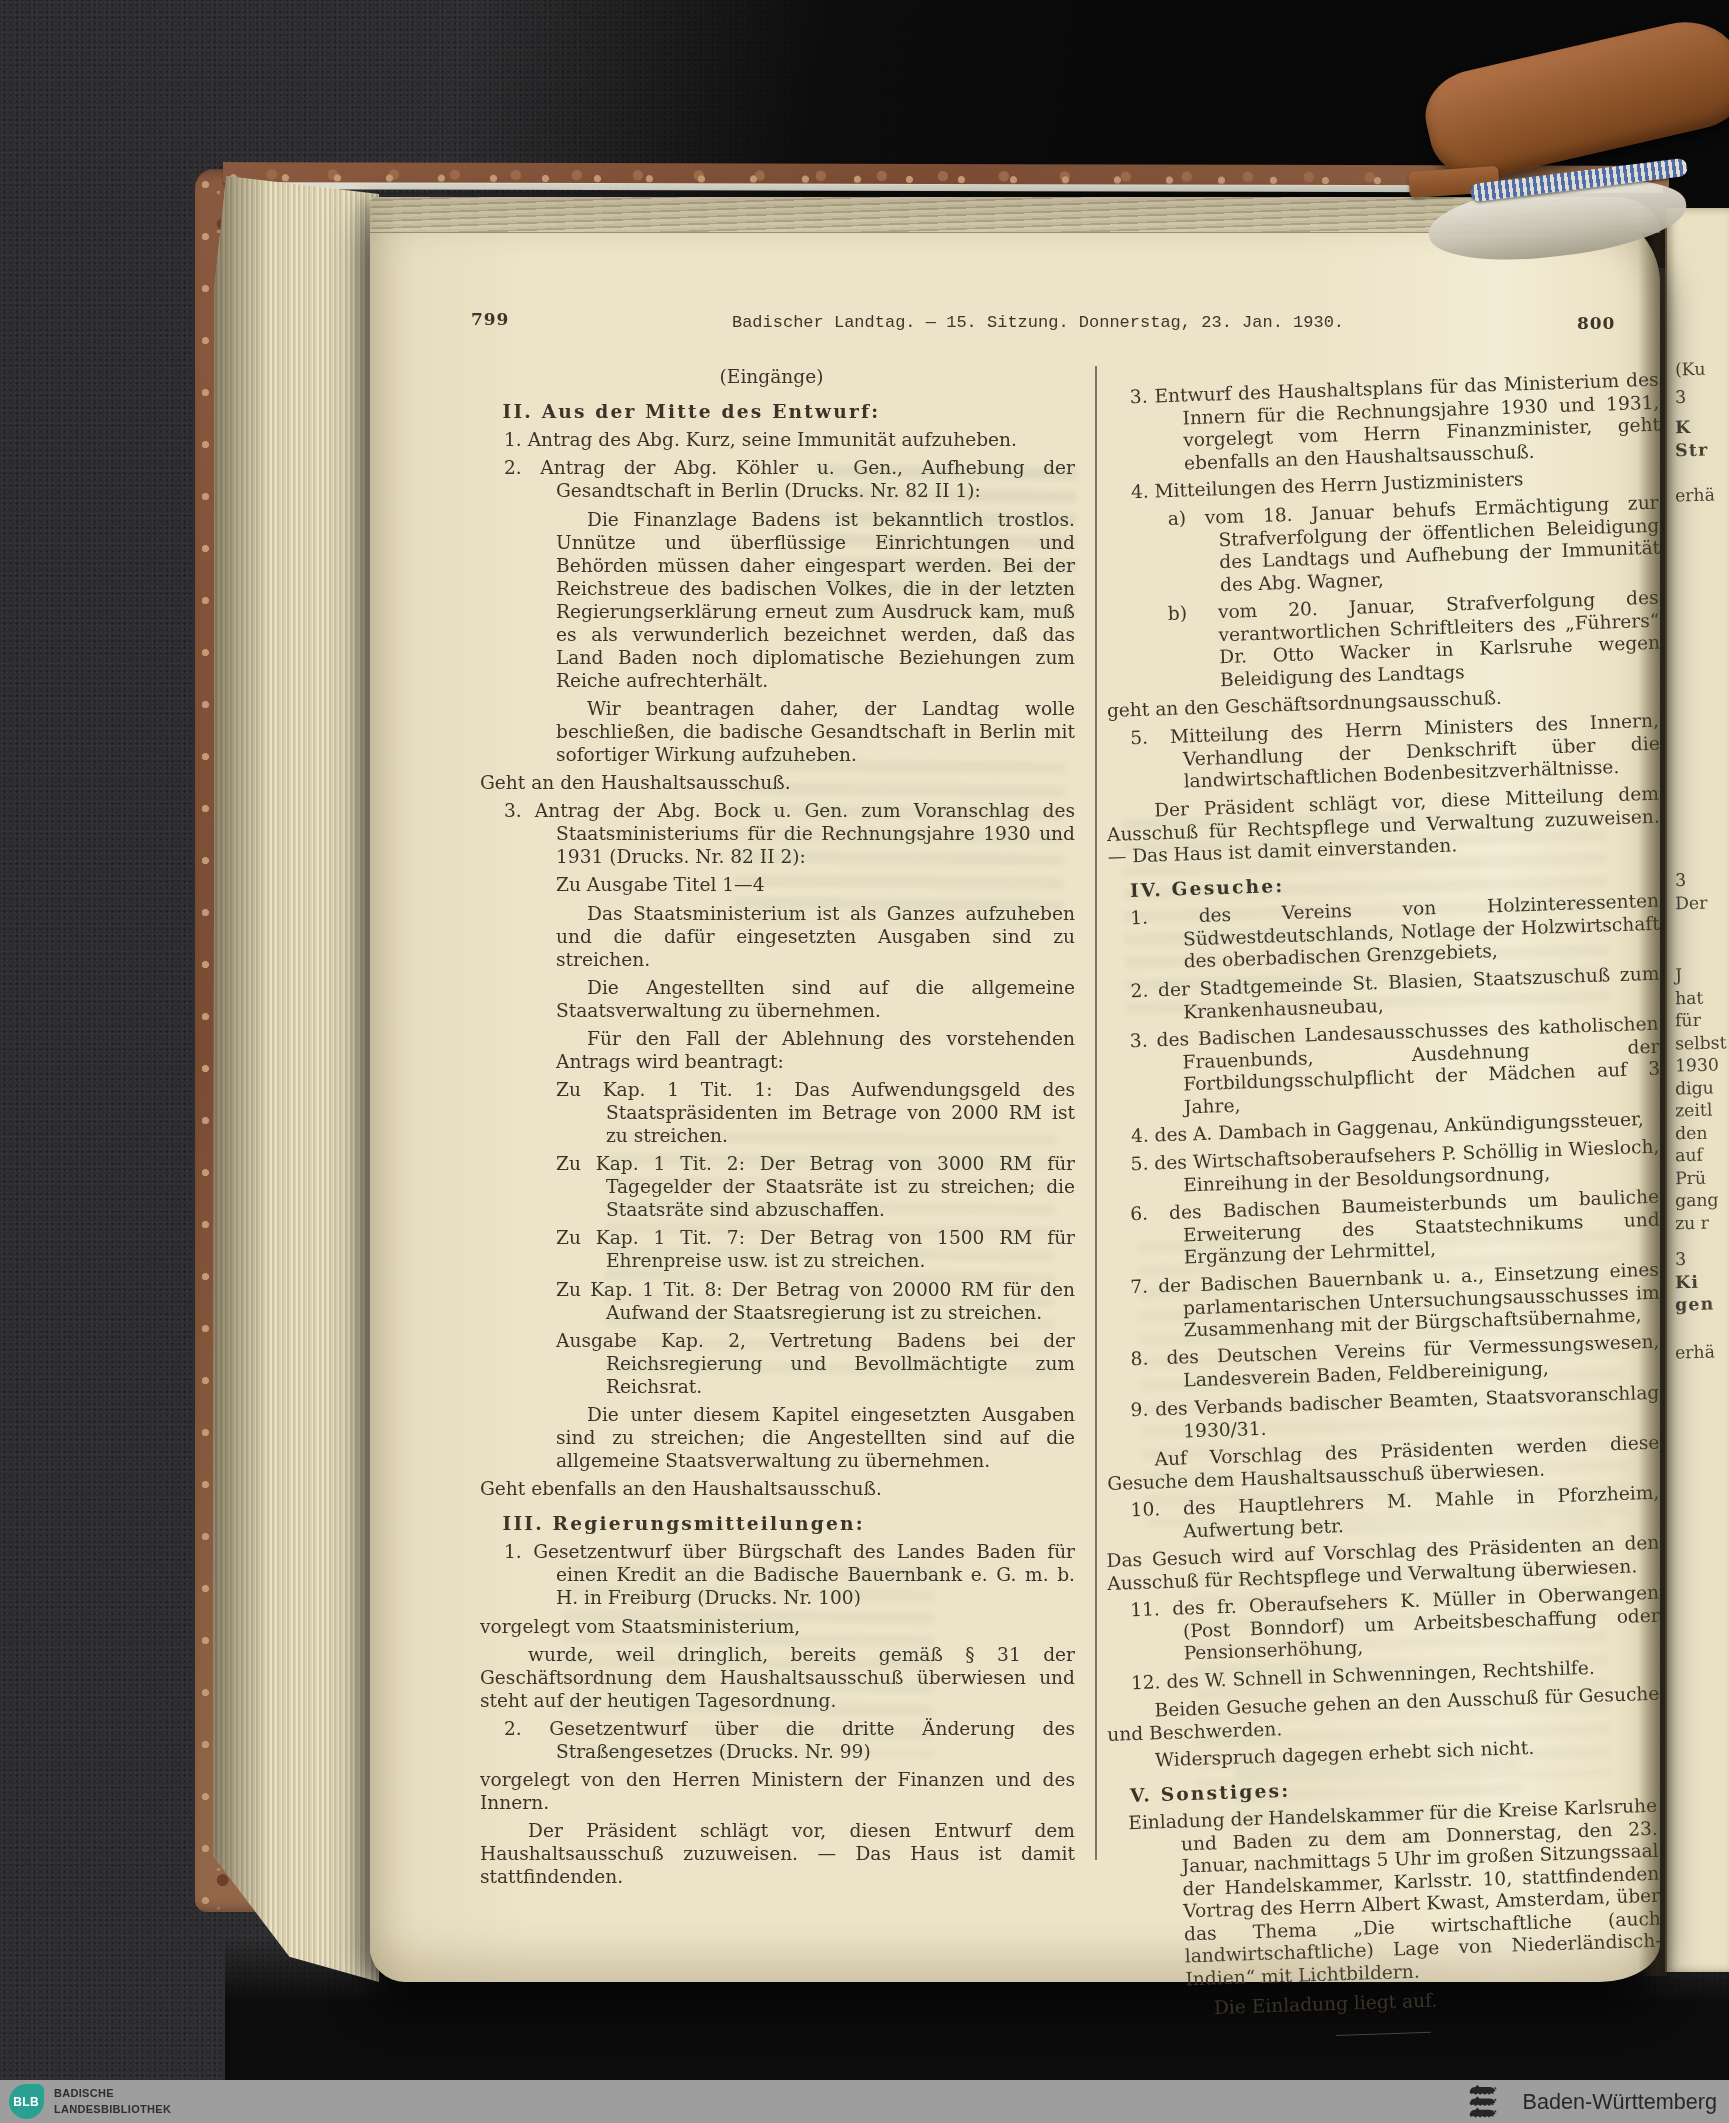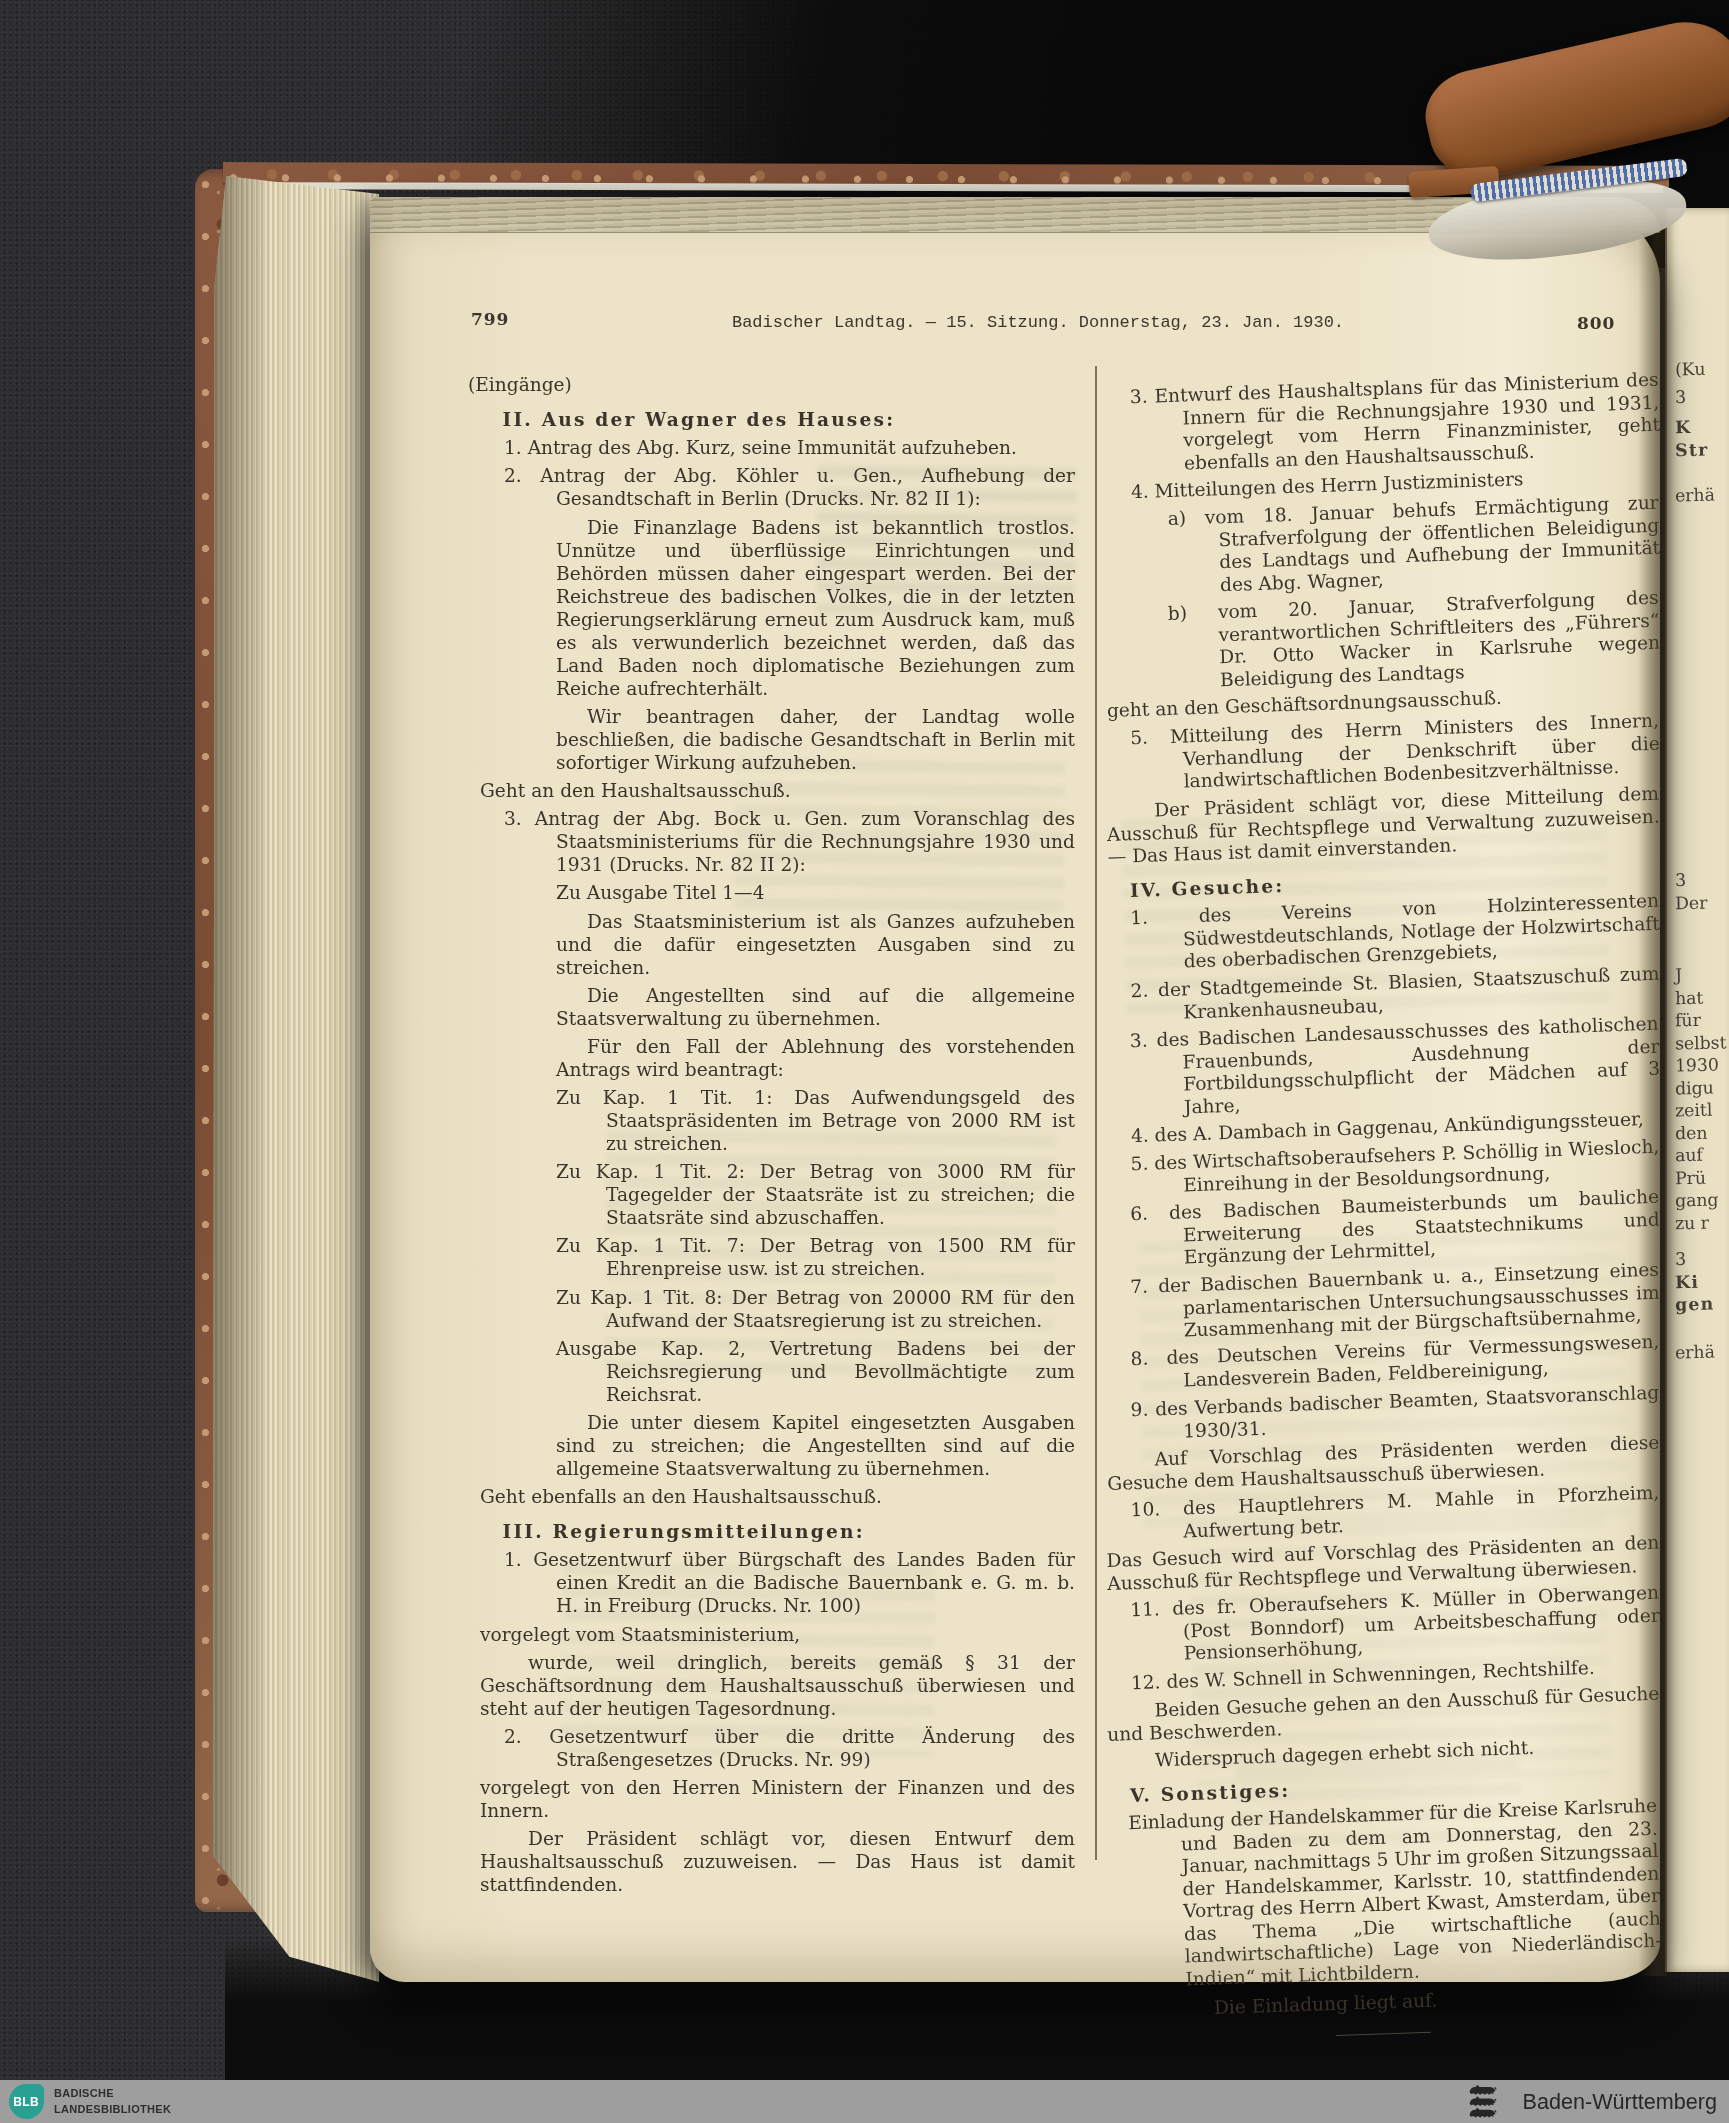--- a/index.html
+++ b/index.html
@@ -57,21 +57,21 @@
   .pn-left{position:absolute;left:101px;top:0;font-weight:bold;letter-spacing:0.9px;}
   .pn-right{position:absolute;left:1207px;top:3.5px;font-weight:bold;letter-spacing:0.9px;}
   .running-title{position:absolute;left:668px;top:4px;transform:translateX(-50%);white-space:nowrap;font-family:Liberation Mono, monospace;}
   .divider{position:absolute;left:725px;top:169px;width:1.7px;height:1494px;background:#57503f;opacity:.75;}
   
   .col{position:absolute;font-size:18.6px;line-height:23px;color:#3b3429;text-align:justify;}
   .col-left{left:110px;top:168px;width:595px;}
   .col-right{left:737px;top:185px;width:553px;line-height:22.5px;}
   .col-right .blk{transform:rotate(-1.9deg);transform-origin:0 50%;}
   .blk{position:relative;margin-top:5.2px;}
-  .eingaenge{margin-left:-12px;margin-top:8px;text-align:left;}
+  .eingaenge{margin-left:-12px;margin-top:0;text-align:center;}
   .heading{font-weight:bold;letter-spacing:2.2px;margin:12px 0 3.5px 22.5px;text-align:left;}
   .item{padding-left:76px;text-indent:-52px;}
   .sub{padding-left:112px;text-indent:-50px;}
   .quote{margin-left:76px;text-indent:31px;}
   .subhead{margin-left:76px;text-align:left;}
   .kap{margin-left:76px;padding-left:50px;text-indent:-50px;}
   .plainfirst{text-indent:48px;}
   .endrule{border-top:1.7px solid #4c463c;width:95px;margin:14px auto 0 auto;height:0;}
   
   .gutter{left:1638px;top:203px;width:29px;height:1773px;z-index:4;
@@ -156,21 +156,21 @@
   <div class="page-header">
     <span class="pn-left">799</span>
     <span class="running-title">Badischer Landtag. — 15. Sitzung. Donnerstag, 23. Jan. 1930.</span>
     <span class="pn-right">800</span>
   </div>
 
   <div class="divider"></div>
 
   <div class="col col-left">
       <div class="blk eingaenge">(Eingänge)</div>
-      <div class="blk heading">II. Aus der Wagner des Hauses:</div>
+      <div class="blk heading">II. Aus der Mitte des Entwurf:</div>
       <div class="blk item">1. Antrag des Abg. Kurz, seine Immunität aufzuheben.</div>
       <div class="blk item">2. Antrag der Abg. Köhler u. Gen., Aufhebung der Gesandtschaft in Berlin (Drucks. Nr. 82 II 1):</div>
       <div class="blk quote">Die Finanzlage Badens ist bekanntlich trostlos. Unnütze und überflüssige Einrichtungen und Behörden müssen daher eingespart werden. Bei der Reichstreue des badischen Volkes, die in der letzten Regierungserklärung erneut zum Ausdruck kam, muß es als verwunderlich bezeichnet werden, daß das Land Baden noch diplomatische Beziehungen zum Reiche aufrechterhält.</div>
       <div class="blk quote">Wir beantragen daher, der Landtag wolle beschließen, die badische Gesandtschaft in Berlin mit sofortiger Wirkung aufzuheben.</div>
       <div class="blk plain">Geht an den Haushaltsausschuß.</div>
       <div class="blk item">3. Antrag der Abg. Bock u. Gen. zum Voranschlag des Staatsministeriums für die Rechnungsjahre 1930 und 1931 (Drucks. Nr. 82 II 2):</div>
       <div class="blk subhead">Zu Ausgabe Titel 1—4</div>
       <div class="blk quote">Das Staatsministerium ist als Ganzes aufzuheben und die dafür eingesetzten Ausgaben sind zu streichen.</div>
       <div class="blk quote">Die Angestellten sind auf die allgemeine Staatsverwaltung zu übernehmen.</div>
       <div class="blk quote">Für den Fall der Ablehnung des vorstehenden Antrags wird beantragt:</div>

